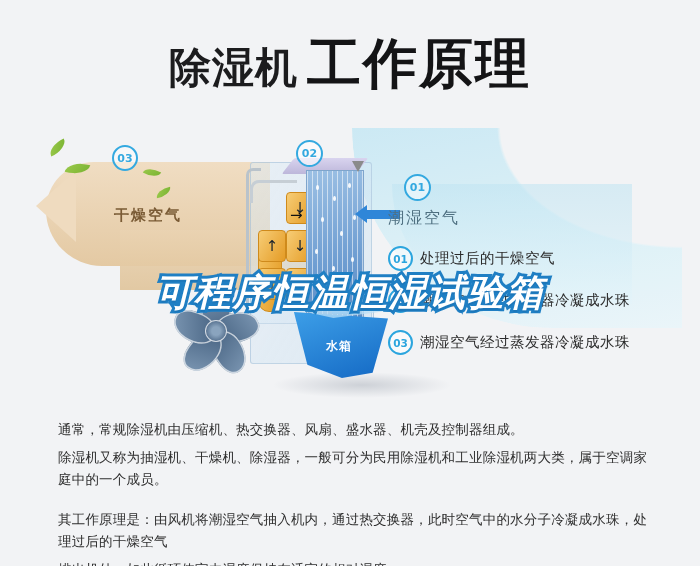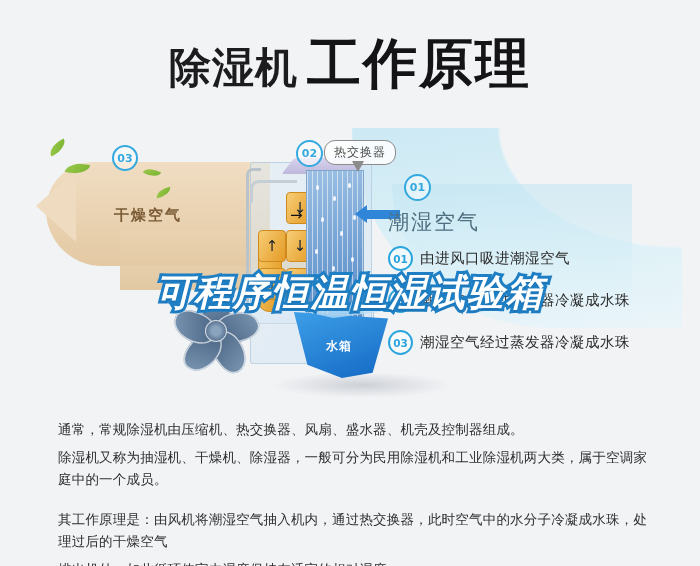--- a/index.html
+++ b/index.html
@@ -185,21 +185,21 @@
 
   
   .badge01-c{
     position:absolute;left:404px;top:64px;width:23px;height:23px;
     border:2px solid #34a9e0;border-radius:50%;color:#34a9e0;
     font-size:11px;font-weight:700;display:flex;align-items:center;justify-content:center;
     background:rgba(255,255,255,.5);
   }
   .moist-label{
     position:absolute;left:388px;top:98px;
-    font-size:21px;color:#4e6f80;letter-spacing:2px;
+    font-size:16px;color:#4e6f80;letter-spacing:2px;
   }
 
   
   .tank{
     position:absolute;left:292px;top:202px;width:96px;height:66px;
     background:linear-gradient(160deg,#3d9fe8,#1469c4);
     clip-path:polygon(2% 0%,100% 10%,84% 92%,52% 100%,16% 80%);
   }
   .tank-rim{
     position:absolute;left:280px;top:192px;width:116px;height:26px;
@@ -321,36 +321,35 @@
     <div class="fan">
       <div class="blade b1"></div>
         <div class="blade b2"></div>
         <div class="blade b3"></div>
       <div class="blade b4"></div>
         <div class="blade b5"></div>
       <div class="hub"></div>
     </div>
 
     <div class="badge02-c">02</div>
-    <div class="callout">热交换器</div>
     <div class="callout-tail"></div>
 
     <div class="badge01-c">01</div>
     <div class="moist-label">潮湿空气</div>
 
     <div class="ground"></div>
     <div class="tank"></div>
     <div class="tank-rim"></div>
     <div class="tank-label">水箱</div>
   </div>
 
   <div class="steps">
     <div class="step">
       <div class="step-badge">01</div>
-      <div class="step-text">由进风口吸进潮湿空气</div>
+      <div class="step-text">处理过后的干燥空气</div>
     </div>
     <div class="step">
       <div class="step-badge">02</div>
       <div class="step-text">潮湿空气经过蒸发器冷凝成水珠</div>
     </div>
     <div class="step">
       <div class="step-badge">03</div>
       <div class="step-text">潮湿空气经过蒸发器冷凝成水珠</div>
     </div>
   </div>

